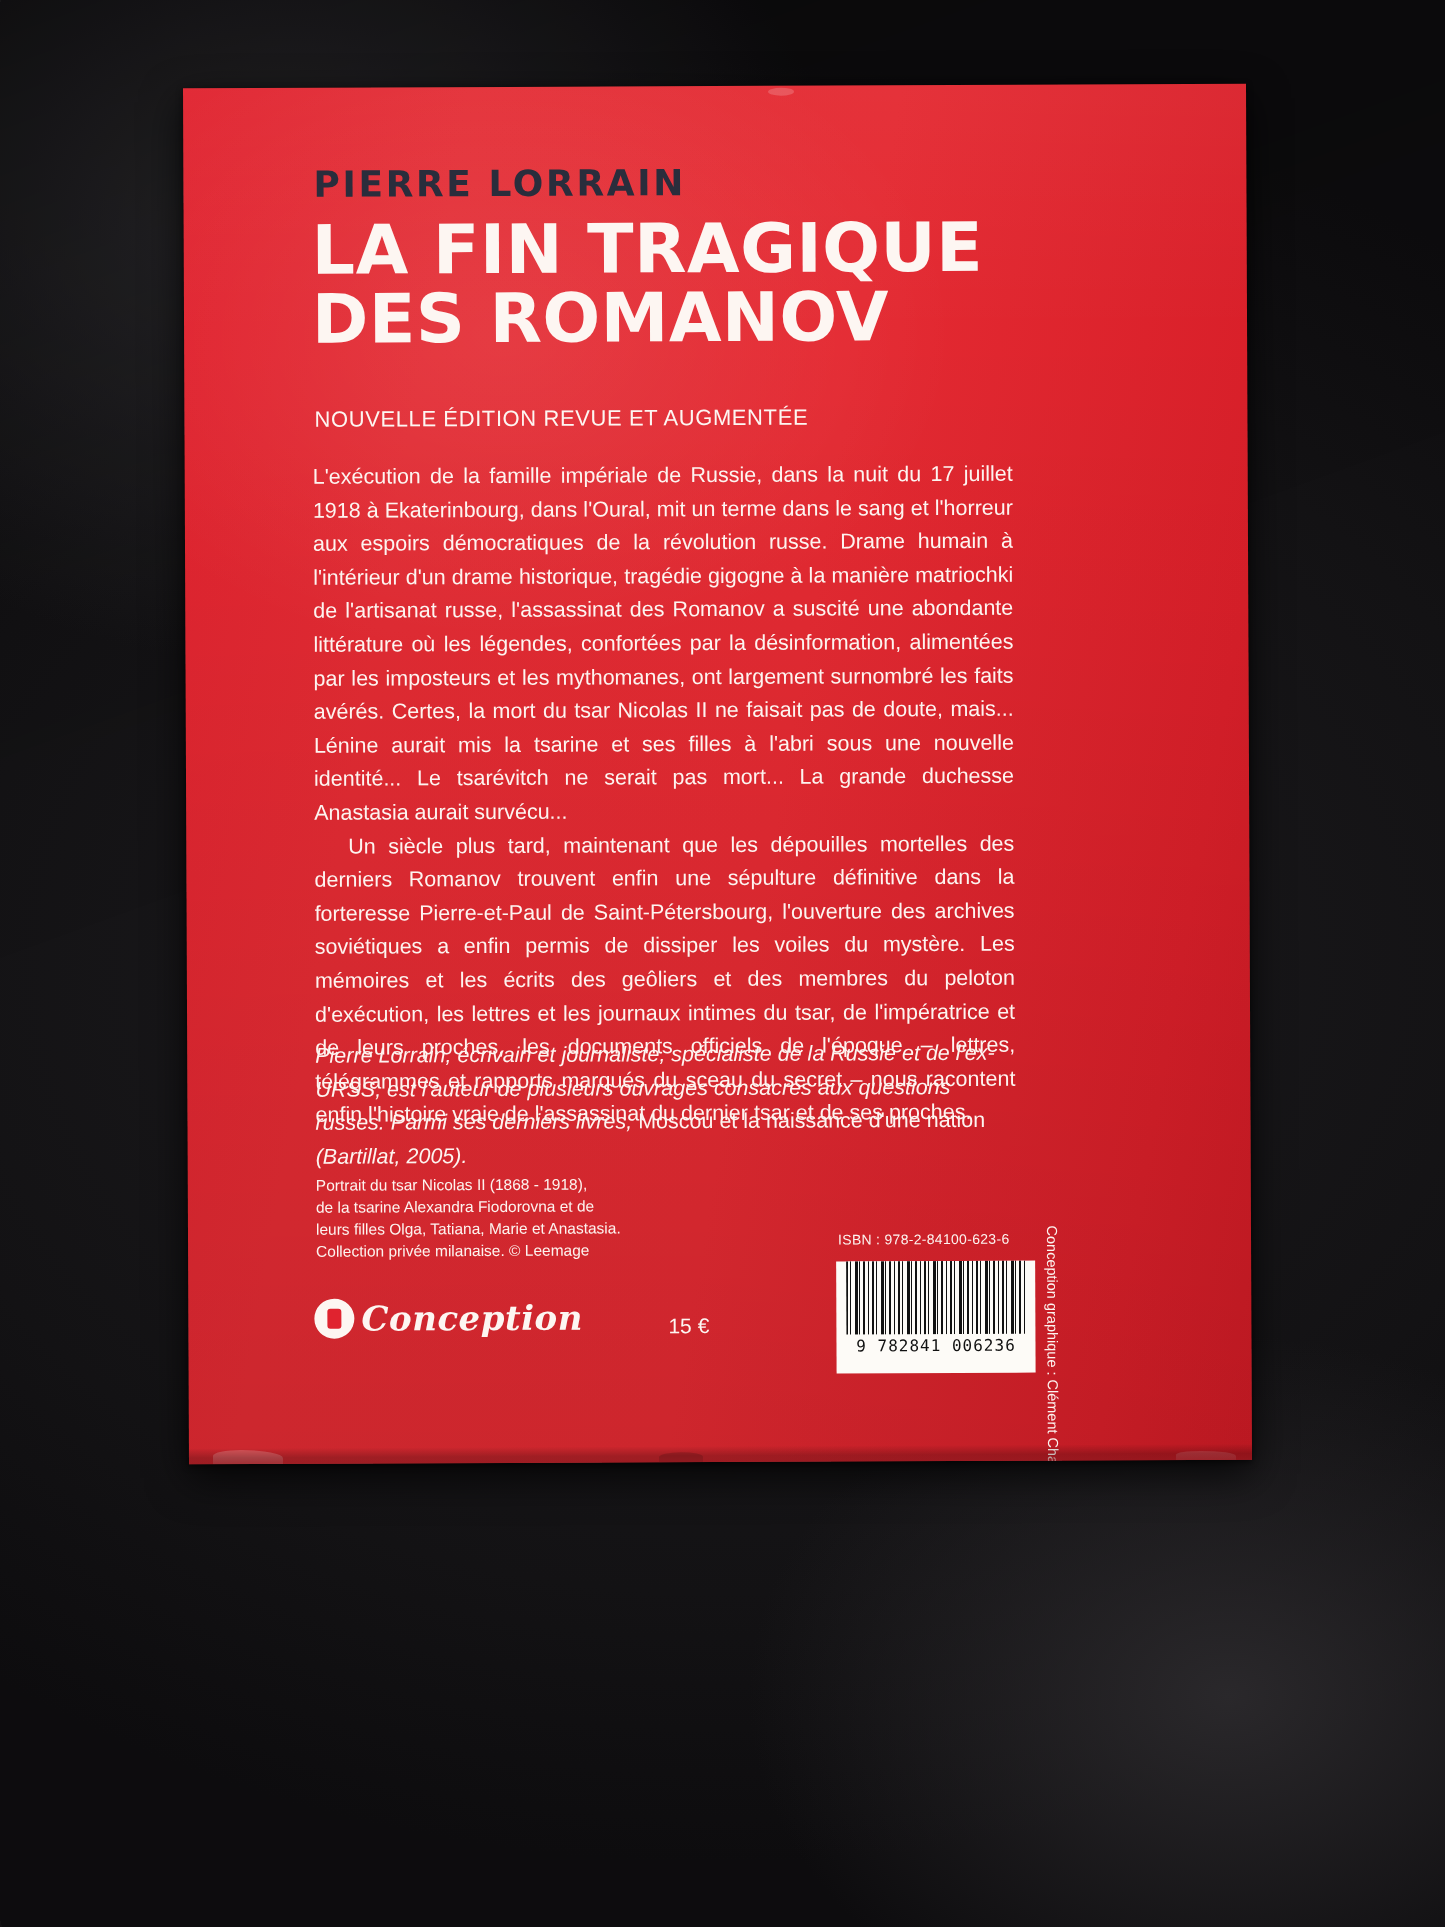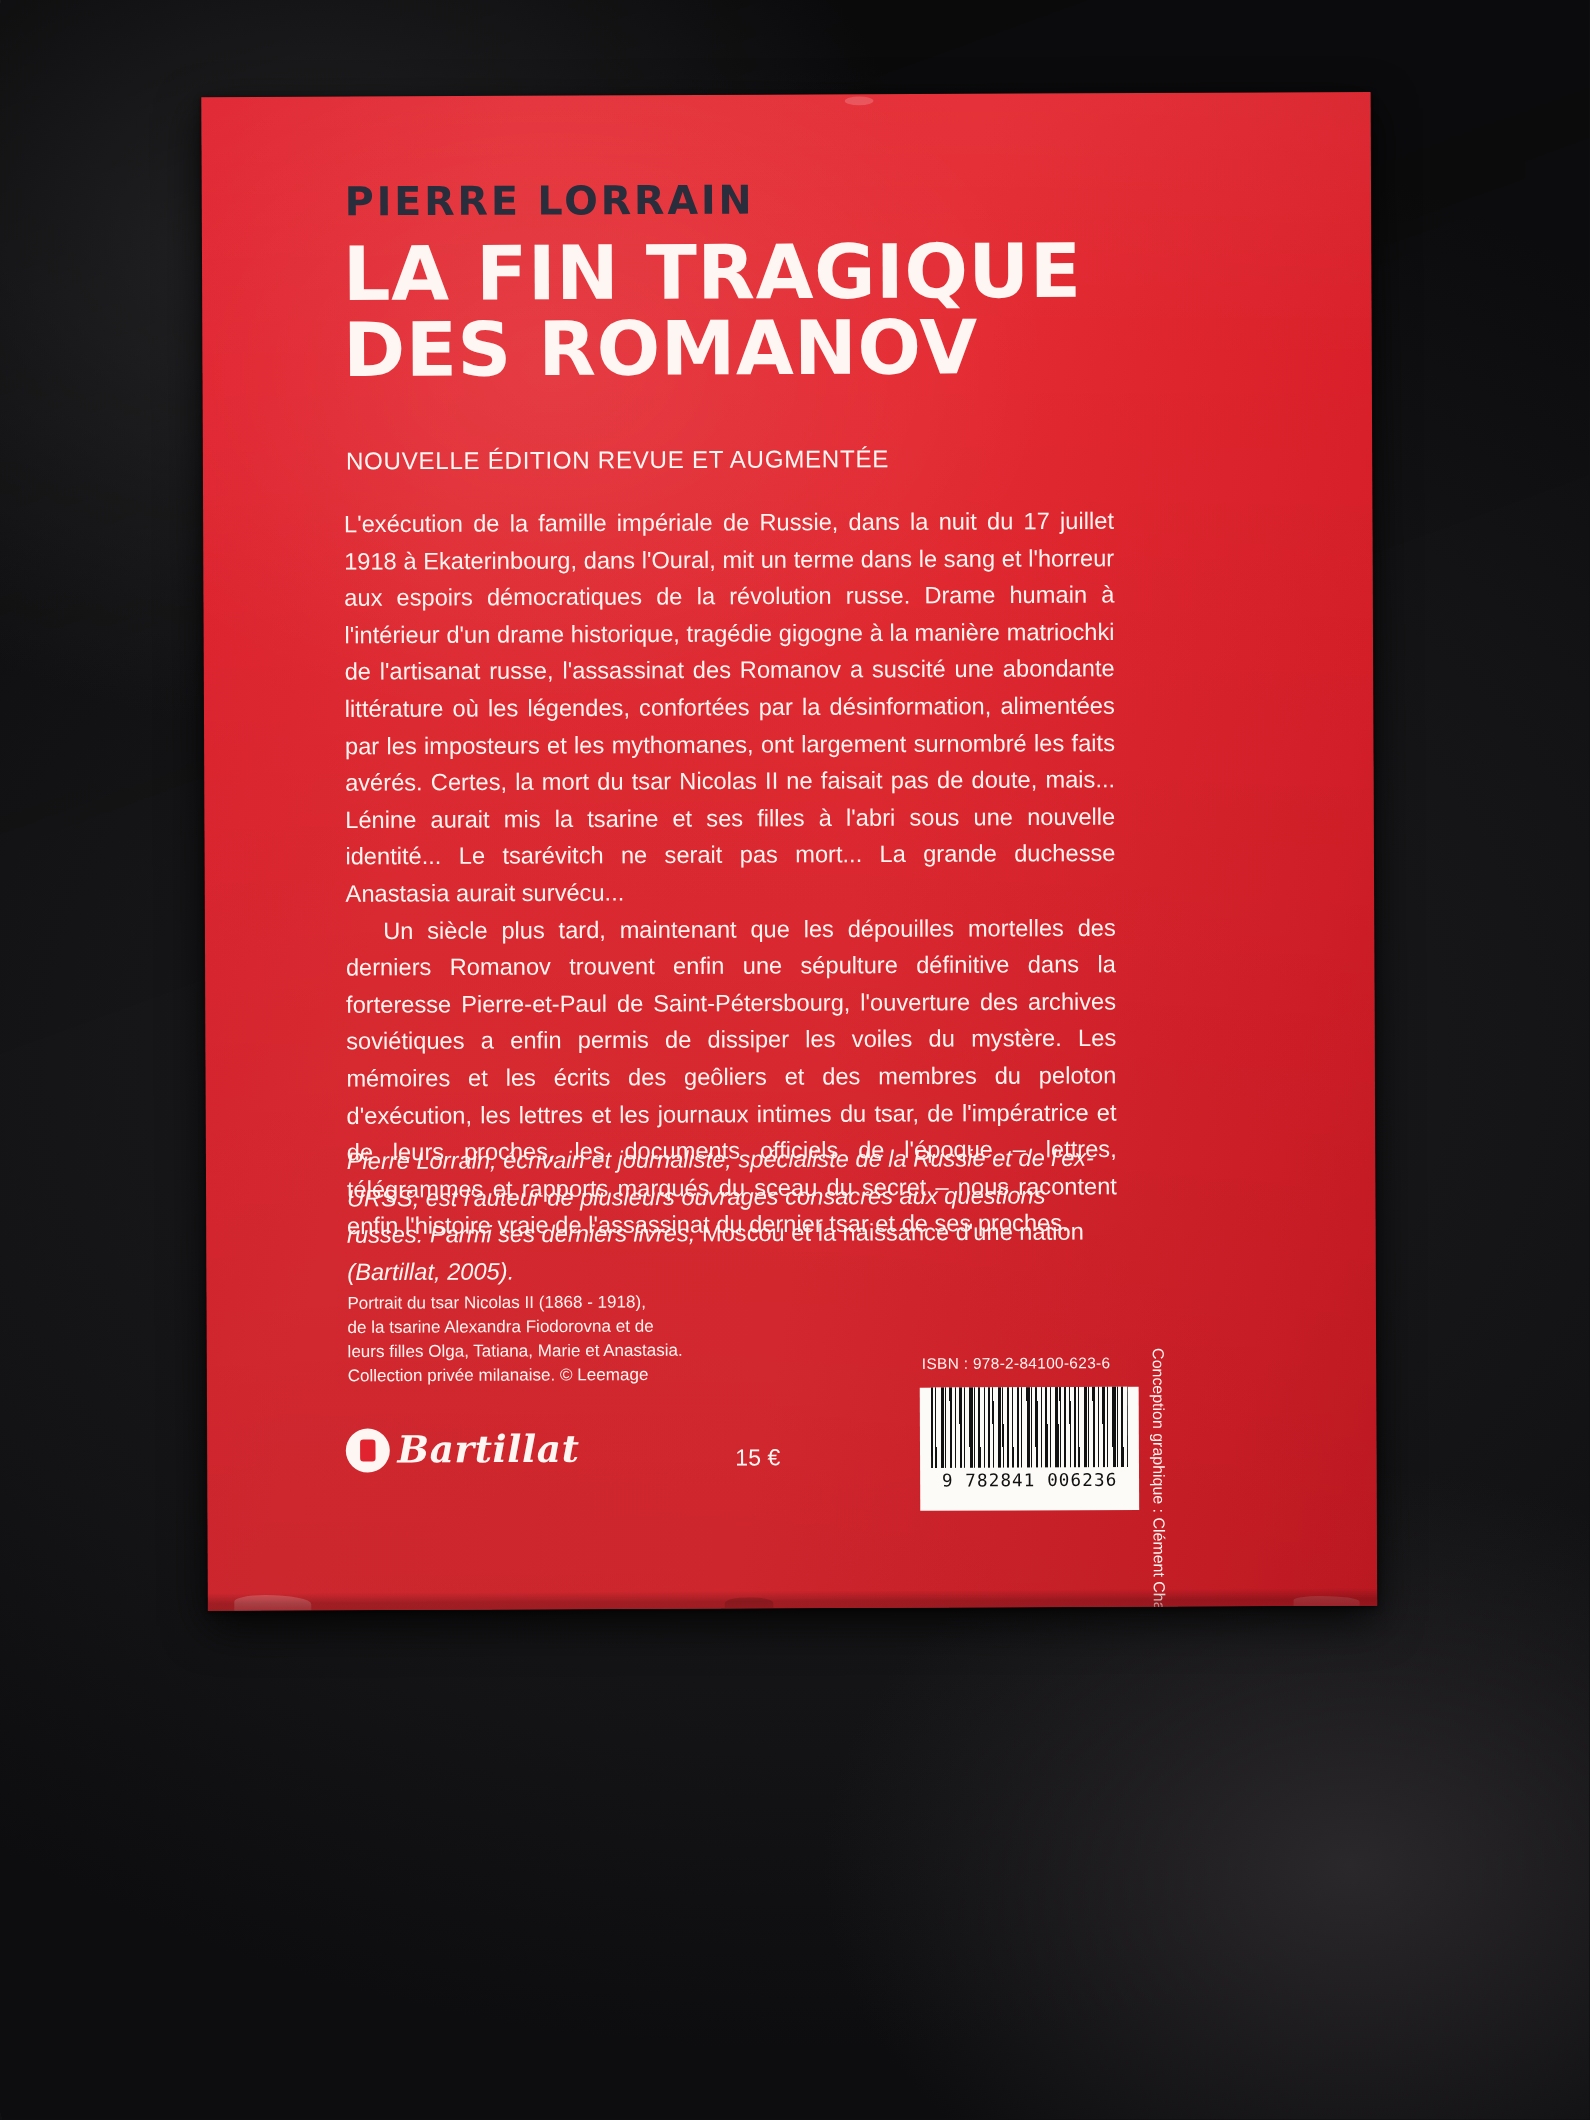--- a/index.html
+++ b/index.html
@@ -281,21 +281,21 @@
 
     <div class="credit">
       <div>Portrait du tsar Nicolas II (1868 - 1918),</div>
       <div>de la tsarine Alexandra Fiodorovna et de</div>
       <div>leurs filles Olga, Tatiana, Marie et Anastasia.</div>
       <div>Collection privée milanaise. © Leemage</div>
     </div>
 
     <div class="publisher">
       <span class="mark"></span>
-      <span class="name">Bartillat</span>
+      <span class="name">Conception</span>
     </div>
 
     <div class="price">15 €</div>
 
     <div class="isbn-text">ISBN : 978-2-84100-623-6</div>
 
     <div class="barcode-box">
       <div class="barcode-bars"></div>
       <div class="barcode-num">9 782841 006236</div>
     </div>

